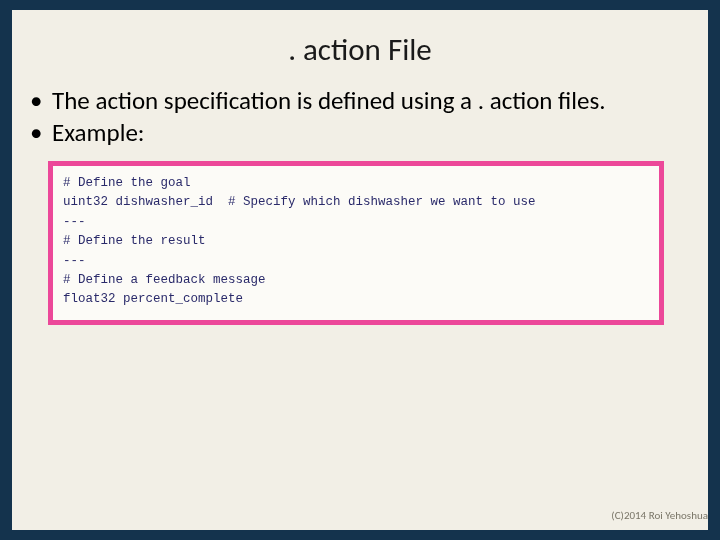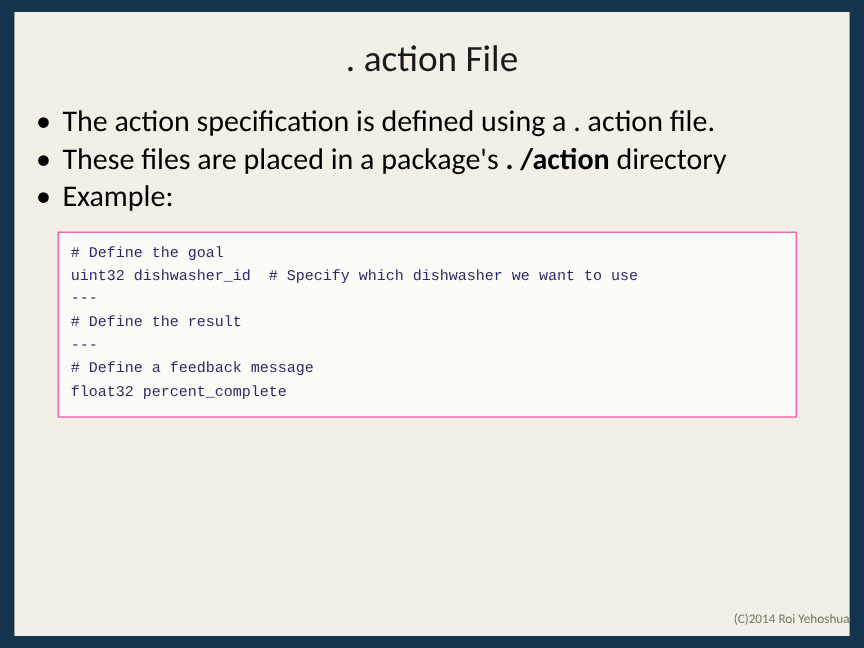--- a/index.html
+++ b/index.html
@@ -41,21 +41,21 @@
   li::before {
     content: "•";
     position: absolute;
     left: -22px;
     top: 0;
     font-size: 25px;
   }
   .bold { font-weight: 700; }
   .codebox {
     margin: 14px 0 0 -4px;
-    border: 1px solid #ec4899;
+    border: 5px solid #ec4899;
     background: #fcfbf7;
     padding: 8px 10px 10px 10px;
     width: 616px;
   }
   .codeline {
     font-family: "Courier New", monospace;
     font-size: 12.5px;
     color: #2a2a6a;
     line-height: 1.55;
     white-space: pre;
@@ -73,24 +73,21 @@
 </style>
 </head>
 <body>
 
 <div class="slide">
   <h1 class="title">. action File</h1>
 
   <div class="content">
     <ul>
       <li>
-        <span>The action specification is defined using a . action file.</span>
-      </li>
-      <li>
-        <span>These files are placed in a package's </span><span class="bold">. /action</span><span> directory</span>
+        <span>The action specification is defined using a . action files.</span>
       </li>
       <li>
         <span>Example:</span>
       </li>
     </ul>
 
     <div class="codebox">
       <div class="codeline"># Define the goal</div>
       <div class="codeline">uint32 dishwasher_id  # Specify which dishwasher we want to use</div>
       <div class="codeline">---</div>

